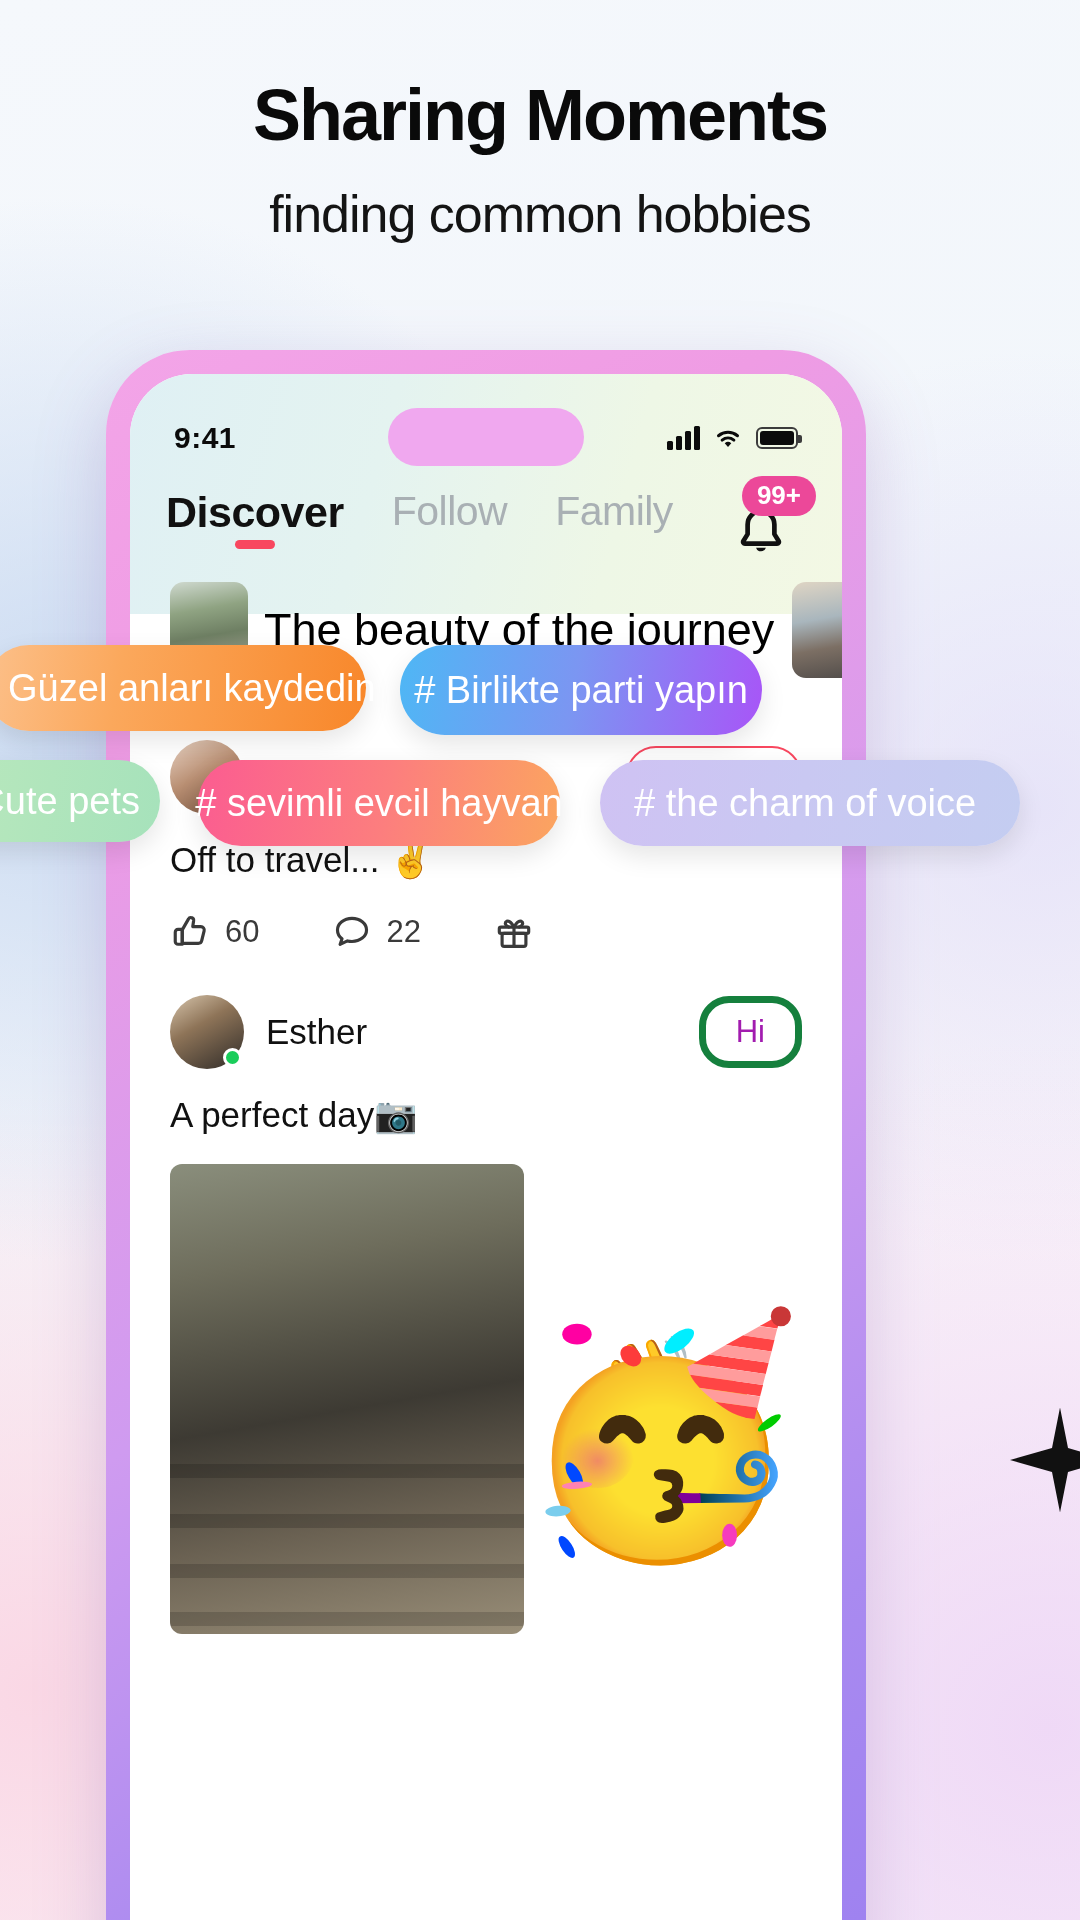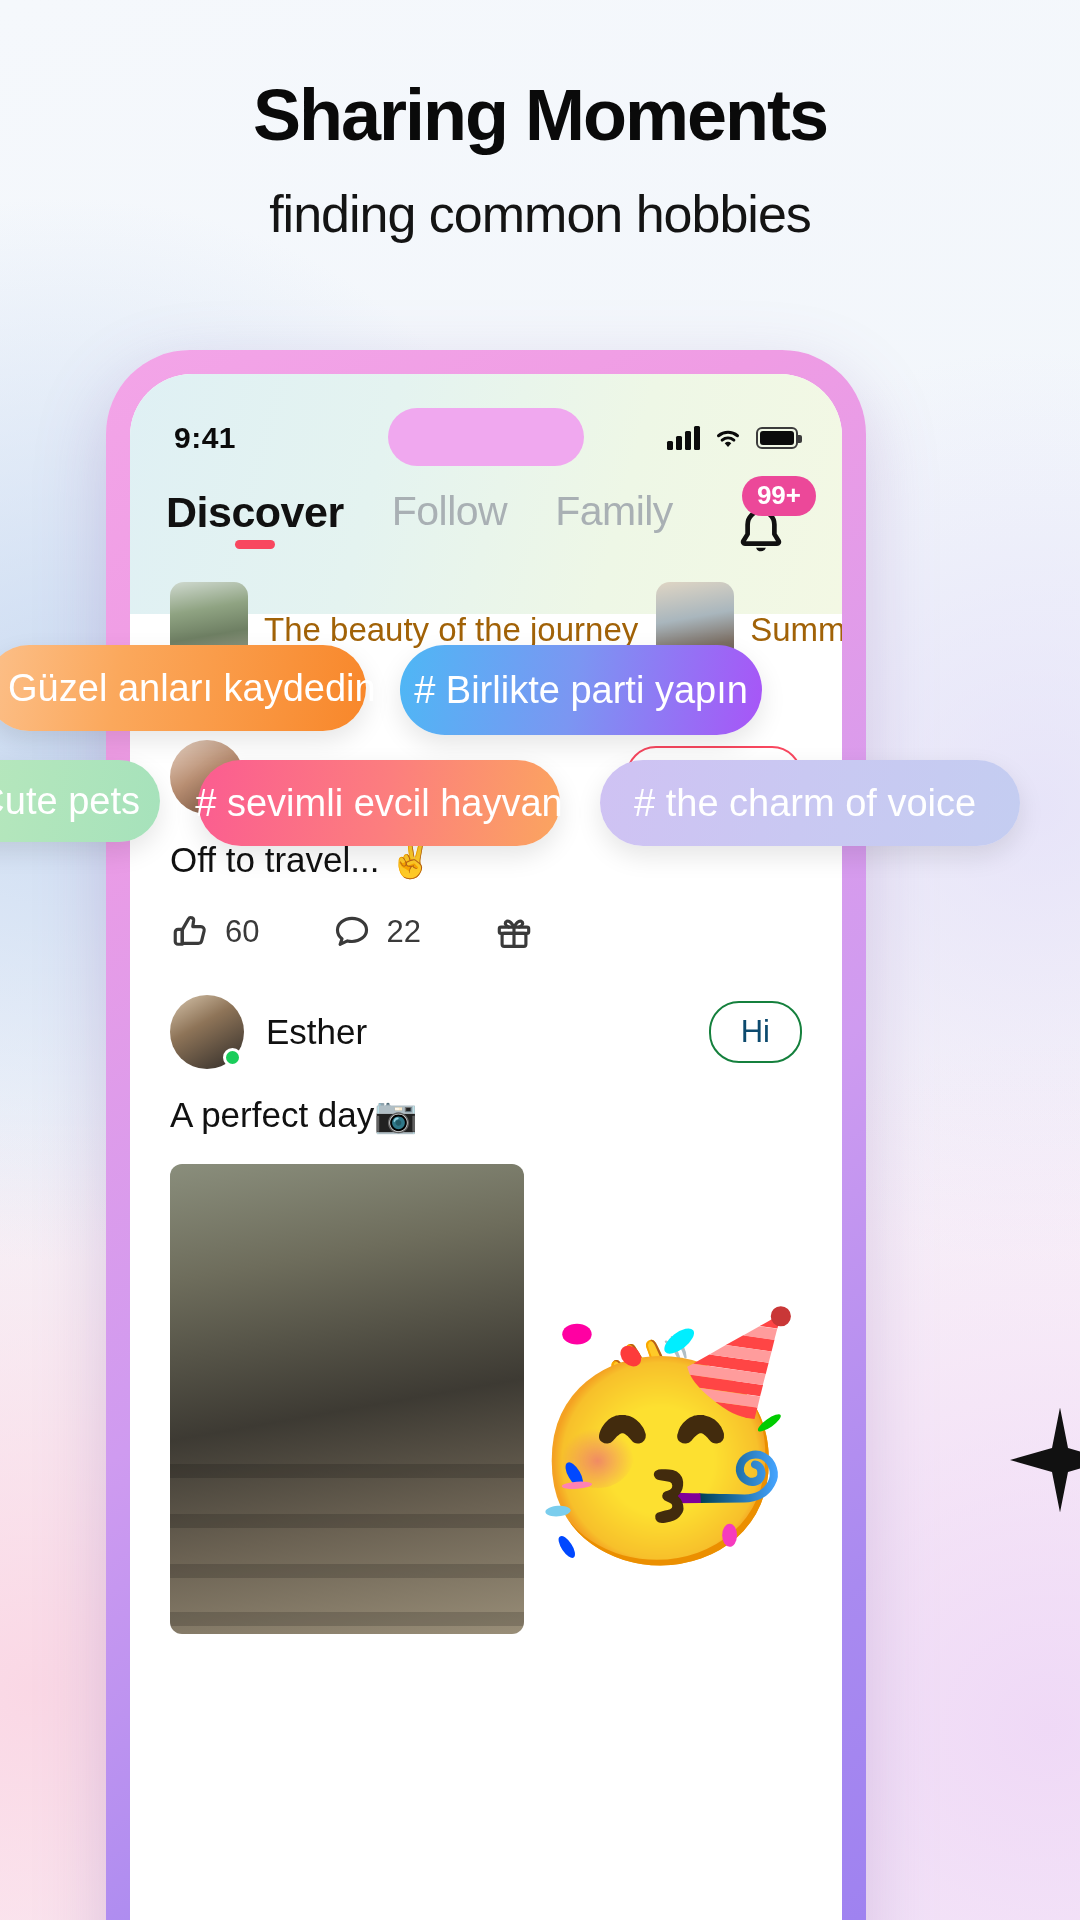--- a/index.html
+++ b/index.html
@@ -94,21 +94,21 @@
   
   .feed { position:relative; padding:0 0 0 0; }
   .story-row {
     display:flex; gap:18px; padding:16px 40px 0 40px; align-items:center;
     overflow:hidden; height:120px;
   }
   .story { display:flex; align-items:center; gap:16px; flex:0 0 auto; }
   .story-thumb { width:78px; height:96px; border-radius:14px; overflow:hidden; flex:0 0 auto; }
   .st1 { background:linear-gradient(170deg,#cfd9cf 0%,#8fa382 30%,#6e7f63 55%,#b8b2a4 100%); }
   .st2 { background:linear-gradient(170deg,#dfd5c4 0%,#a9b6bd 38%,#7c6f64 66%,#4e4a48 100%); }
-  .story-title { font-size:33px; color:#a16207; white-space:nowrap; }
+  .story-title { font-size:45px; color:#000000; white-space:nowrap; }
 
   .post { padding:26px 40px 0 40px; }
   .post-head { display:flex; align-items:center; }
   .avatar {
     width:74px; height:74px; border-radius:50%; position:relative;
     flex:0 0 auto; overflow:hidden;
   }
   .av-claire { background:linear-gradient(150deg,#e8d3c4 0%,#b98f73 45%,#6c4a36 100%); }
   .av-esther { background:linear-gradient(150deg,#d8c6ad 0%,#8e7458 40%,#2f2b28 100%); }
   .avatar-ring { position:relative; flex:0 0 auto; }
@@ -116,21 +116,21 @@
     position:absolute; right:2px; bottom:2px; width:19px; height:19px;
     border-radius:50%; background:#19cd5a; border:3px solid #fff;
   }
   .post-name { font-size:35px; color:#111; margin-left:22px; }
   .follow-btn {
     margin-left:auto; border:2px solid #f8475f; color:#f8475f;
     font-size:31px; padding:11px 28px; border-radius:30px; background:#fff;
     white-space:nowrap;
   }
   .hi-btn {
-    margin-left:auto; border:2px solid #15803d; color:#0c4a6e;
+    margin-left:auto; border:7px solid #15803d; color:#a21caf;
     font-size:31px; padding:11px 30px; border-radius:30px; background:#fff;
     white-space:nowrap; position:relative;
   }
   .post-text { font-size:35px; color:#111; margin-top:26px; }
   .post-actions { display:flex; align-items:center; gap:72px; margin-top:30px; }
   .action { display:flex; align-items:center; gap:13px; }
   .action-count { font-size:31px; color:#3a3a3a; }
   .post-photo {
     margin-top:28px; width:354px; height:470px; border-radius:12px; overflow:hidden;
     background:linear-gradient(170deg,#8a8e7c 0%,#6e6d5c 22%,#3d3a33 52%,#6a6152 74%,#998e78 100%);

